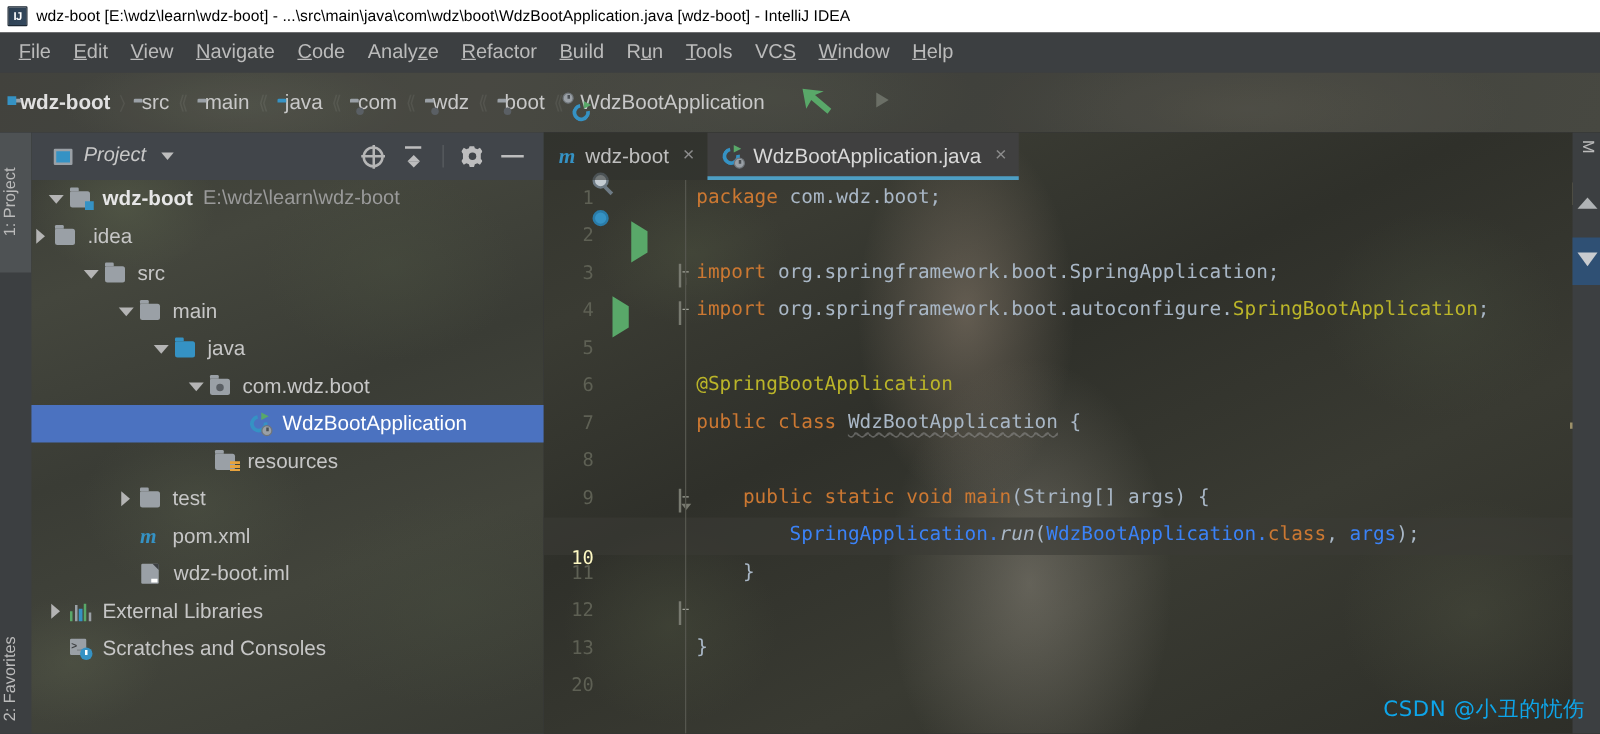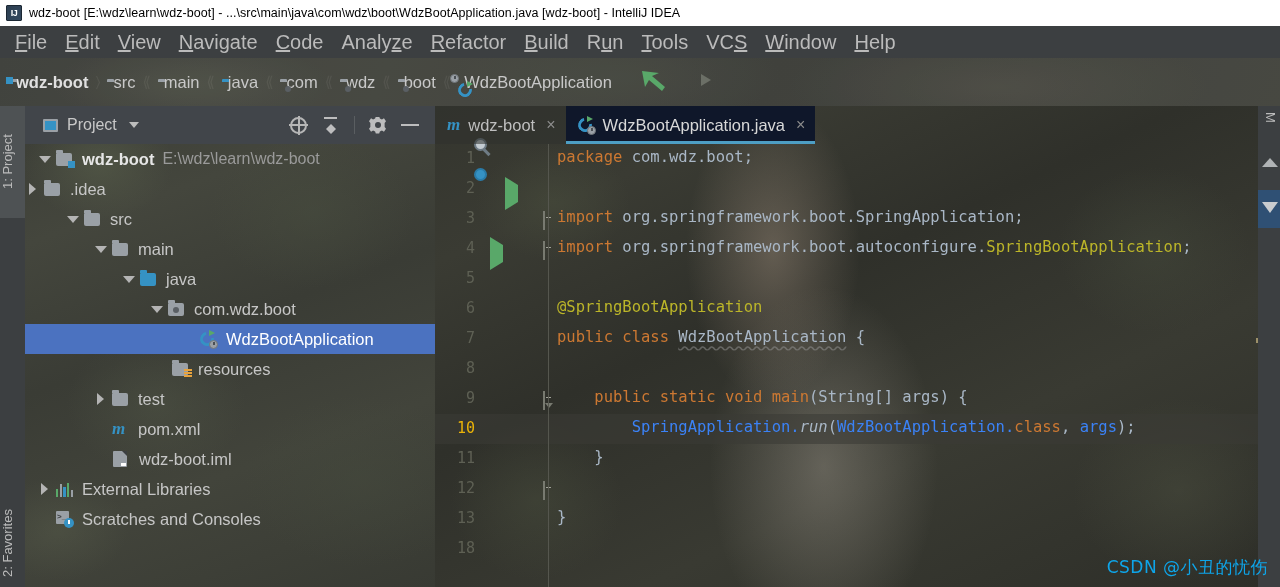--- a/index.html
+++ b/index.html
@@ -25,21 +25,21 @@
   #title-text {
     font-size: 12.5px; color: #000; white-space: nowrap; letter-spacing: 0.05px;
   }
 
   
   #menubar {
     position: absolute; left: 0; top: 26px; width: 1280px; height: 32px;
     background: #3c3f41; display: flex; align-items: center; padding-left: 6px;
   }
   .menu-item {
-    font-size: 20px; color: #bbbbbb; padding: 1px 9px; white-space: nowrap;
+    font-size: 16px; color: #bbbbbb; padding: 1px 9px; white-space: nowrap;
     cursor: default; line-height: 20px;
   }
   .menu-item u { text-decoration: underline; text-underline-offset: 1px; }
 
   
   #navbar {
     position: absolute; left: 0; top: 58px; width: 1280px; height: 48px;
     background: #3c3f41; display: flex; align-items: center; padding-left: 10px;
     overflow: hidden;
   }
@@ -122,21 +122,21 @@
       radial-gradient(ellipse 160px 120px at 70% 22%, rgba(74,80,64,.42), transparent 64%),
       radial-gradient(ellipse 140px 110px at 32% 62%, rgba(86,92,74,.38), transparent 64%),
       radial-gradient(ellipse 180px 130px at 82% 78%, rgba(70,76,62,.40), transparent 66%),
       radial-gradient(ellipse 110px 80px at 8% 88%, rgba(92,98,78,.35), transparent 64%),
       linear-gradient(160deg,#3b3d36 0%,#44463d 22%,#3a3c35 46%,#42443b 70%,#383a33 100%);
   }
   #panelhead {
     position: absolute; left: 0; top: 0; width: 410px; height: 38px;
     background: #41454a; display: flex; align-items: center; padding-left: 18px; z-index:3;
   }
-  #panelhead .ptitle { font-size: 16px; color: #c8c8c8; margin-left: 9px; }
+  #panelhead .ptitle { font-size: 16px; color: #c8c8c8; margin-left: 9px; font-style: italic; }
   .pw-icon { width:15px; height:13px; border:2px solid #9aa0a6; border-radius:1px; background:#3592c4; }
   .caret-down { width:0;height:0;border-left:5.5px solid transparent;border-right:5.5px solid transparent;
                 border-top:6px solid #bdbdbd; margin-left:12px; }
   #panelhead .spacer { flex: 1; }
   .hbtn { margin-right: 15px; opacity: .92; }
   .hdivider { width:1px; height:18px; background:#5a5e61; margin-right:14px; }
 
   .ic-target { width:17px;height:17px;border:2px solid #c0c0c0;border-radius:50%;position:relative; }
   .ic-target::before,.ic-target::after{content:"";position:absolute;background:#c0c0c0;}
   .ic-target::before{left:5.5px;top:-3px;width:2px;height:19px;}
@@ -203,39 +203,39 @@
       linear-gradient(155deg,#34352e 0%,#3a3b33 18%,#2f302a 40%,#393a32 66%,#2d2e28 100%);
   }
   #tabstrip {
     position: absolute; left: 0; top: 0; width: 845px; height: 38px; z-index: 4;
     display: flex; align-items: stretch;
   }
   .tab {
     display: flex; align-items: center; padding: 0 10px 0 12px; position: relative;
     font-size: 16.5px; color: #bfbfbf; white-space: nowrap; background: rgba(48,50,46,.55);
   }
-  .tab.active { background: #0f172a; color: #d8d8d8; }
+  .tab.active { background: #404040; color: #d8d8d8; }
   .tab.active::after { content:""; position:absolute; left:0; right:0; bottom:0; height:3px; background:#4d9ec4; }
   .tab .ticon2 { margin-right: 8px; display:flex; align-items:center; }
   .tab .tclose { margin-left: 11px; color: #8c8c8c; font-size: 16px; line-height: 14px; }
 
   #gutter {
     position: absolute; left: 0; top: 38px; width: 118px; bottom: 0; z-index: 2;
   }
   #codearea {
     position: absolute; left: 0; top: 38px; right: 0; bottom: 0; z-index: 2;
     font-family: "DejaVu Sans Mono", monospace; font-size: 15.5px;
   }
   .cline { position: relative; height: 30px; }
   .cline.caret { background: rgba(58,59,53,.58); }
   .lnum {
     position: absolute; left: 0; width: 40px; text-align: right; top: 5px;
     font-family: "DejaVu Sans Mono", monospace; font-size: 15px; color: #5e6054;
   }
-  .cline.caret .lnum { color: #eab308; }
+  .cline.caret .lnum { color: #fef9c3; margin-top: 18px; }
   .ctext { position: absolute; left: 122px; top: 4px; white-space: pre; color: #a9b7c6; }
   #foldline { position:absolute; left:113px; top:38px; bottom:0; width:1px; background:#55564e; z-index:3; }
 
   .kw { color: #cc7832; }
   .anno { color: #bbb529; }
   .id { color: #3b82f6; }
   .type { color: #a9b7c6; }
   .cls { color: #a9b7c6; text-decoration: underline; text-decoration-style: wavy;
          text-decoration-color: rgba(150,150,150,.5); text-underline-offset: 3px; }
   .meth { color: #a9b7c6; font-style: italic; }
@@ -612,21 +612,21 @@
       </div>
       <div class="cline">
         <span class="lnum">12</span>
         <span class="ctext"></span>
       </div>
       <div class="cline">
         <span class="lnum">13</span>
         <span class="ctext"><span class="sep">}</span></span>
       </div>
       <div class="cline">
-        <span class="lnum">18</span>
+        <span class="lnum">20</span>
         <span class="ctext"></span>
       </div>
     </div>
 
     <div id="marker-col">
       <div class="mk" style="top:2px; width:20px; height:18px; background:#8a8361;"></div>
       <div class="mk" style="top:194px; width:22px; height:5px; background:#9c9069;"></div>
     </div>
   </div>
 

